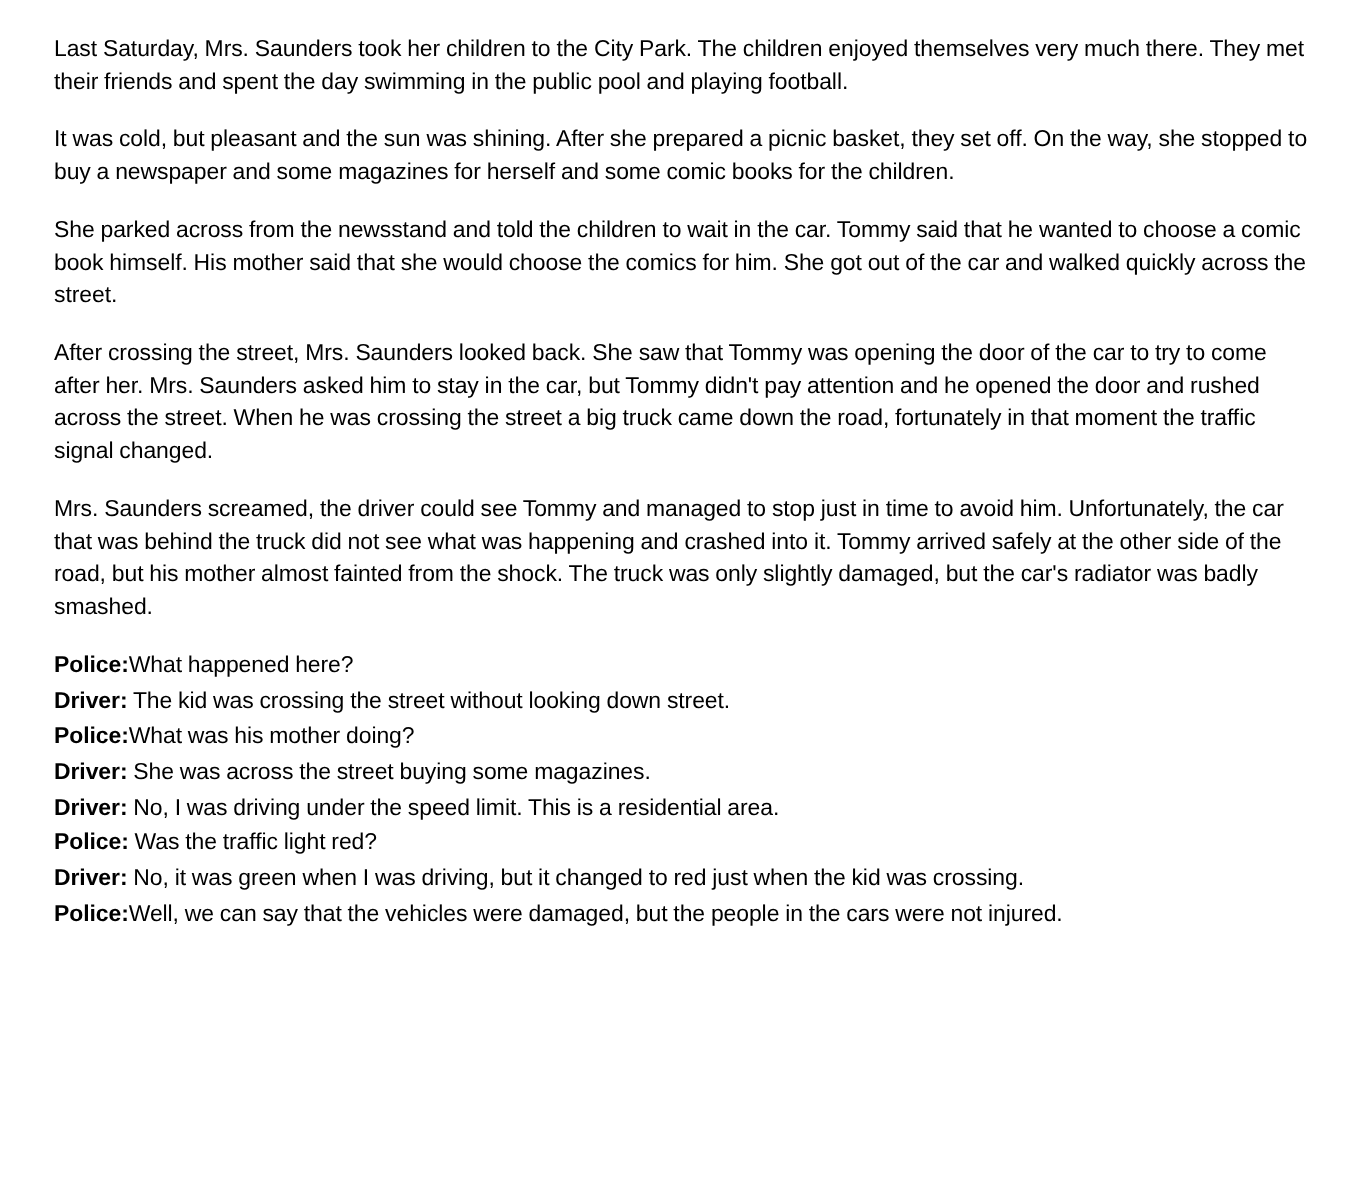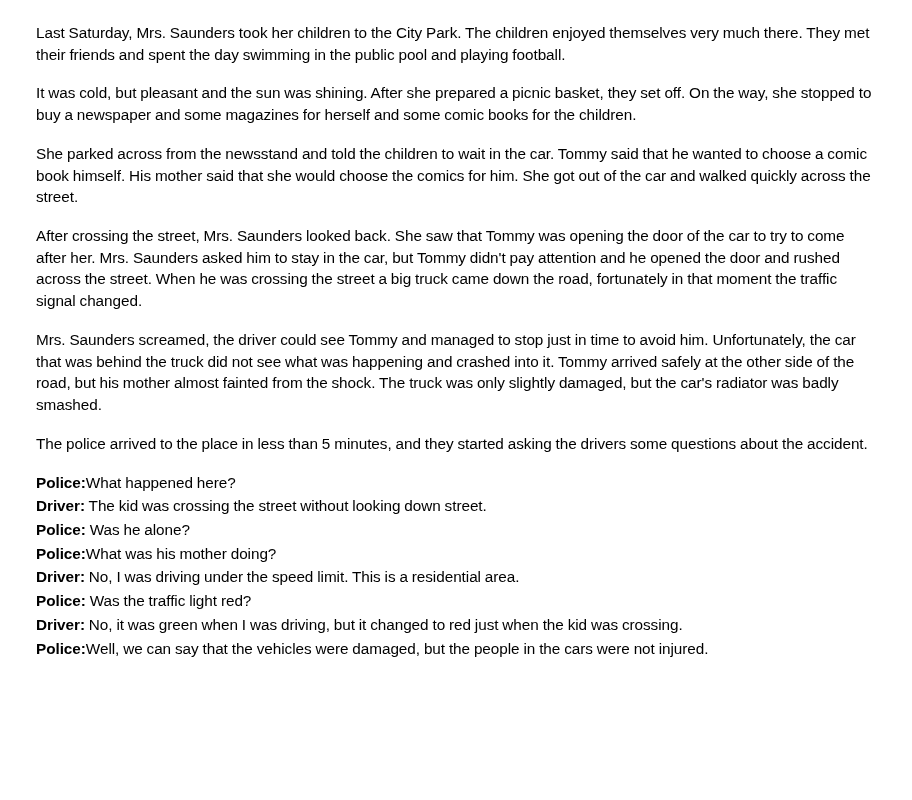--- a/index.html
+++ b/index.html
@@ -53,34 +53,33 @@
 </head>
 <body>
 
 <div id="page">
 
   <p class="para">Last Saturday, Mrs. Saunders took her children to the City Park. The children enjoyed themselves very much there. They met their friends and spent the day swimming in the public pool and playing football.</p>
   <p class="para">It was cold, but pleasant and the sun was shining. After she prepared a picnic basket, they set off. On the way, she stopped to buy a newspaper and some magazines for herself and some comic books for the children.</p>
   <p class="para">She parked across from the newsstand and told the children to wait in the car. Tommy said that he wanted to choose a comic book himself. His mother said that she would choose the comics for him. She got out of the car and walked quickly across the street.</p>
   <p class="para">After crossing the street, Mrs. Saunders looked back. She saw that Tommy was opening the door of the car to try to come after her. Mrs. Saunders asked him to stay in the car, but Tommy didn't pay attention and he opened the door and rushed across the street. When he was crossing the street a big truck came down the road, fortunately in that moment the traffic signal changed.</p>
   <p class="para">Mrs. Saunders screamed, the driver could see Tommy and managed to stop just in time to avoid him. Unfortunately, the car that was behind the truck did not see what was happening and crashed into it. Tommy arrived safely at the other side of the road, but his mother almost fainted from the shock. The truck was only slightly damaged, but the car's radiator was badly smashed.</p>
-  <p class="para">The police arrived to the place in less than 5 minutes, and they started asking the drivers some questions about the accident.</p>
 
   <div class="dialogue">
     <p class="dialogue-line">
       <span class="speaker">Police:</span><span class="speech">What happened here?</span>
     </p>
     <p class="dialogue-line">
       <span class="speaker">Driver:</span><span class="speech"> The kid was crossing the street without looking down street.</span>
     </p>
     <p class="dialogue-line">
-      <span class="speaker">Police:</span><span class="speech"> Was he alone?</span>
+      <span class="speaker">Police:</span><span class="speech">What was his mother doing?</span>
     </p>
     <p class="dialogue-line">
-      <span class="speaker">Police:</span><span class="speech">What was his mother doing?</span>
+      <span class="speaker">Driver:</span><span class="speech"> She was across  the street buying some magazines.</span>
     </p>
     <p class="dialogue-line">
       <span class="speaker">Driver:</span><span class="speech"> No, I was driving under the speed limit. This is a residential area.</span>
     </p>
     <p class="dialogue-line">
       <span class="speaker">Police:</span><span class="speech"> Was the traffic light red?</span>
     </p>
     <p class="dialogue-line">
       <span class="speaker">Driver:</span><span class="speech"> No, it was green when I was driving, but it changed to red just when the kid was crossing.</span>
     </p>

